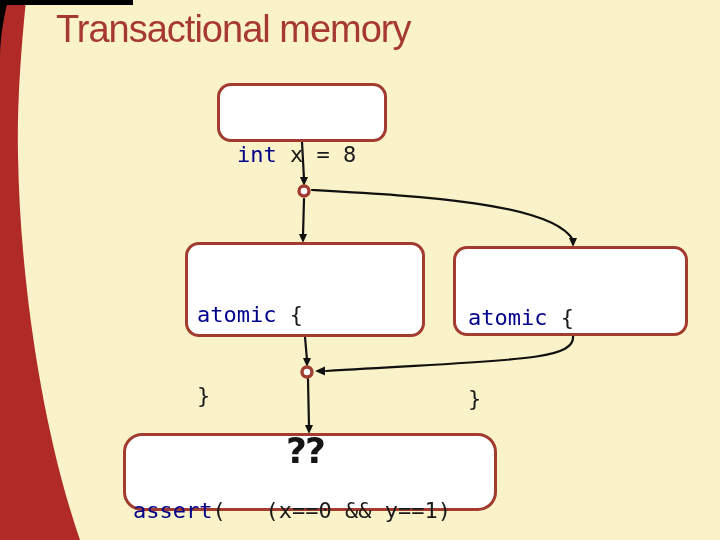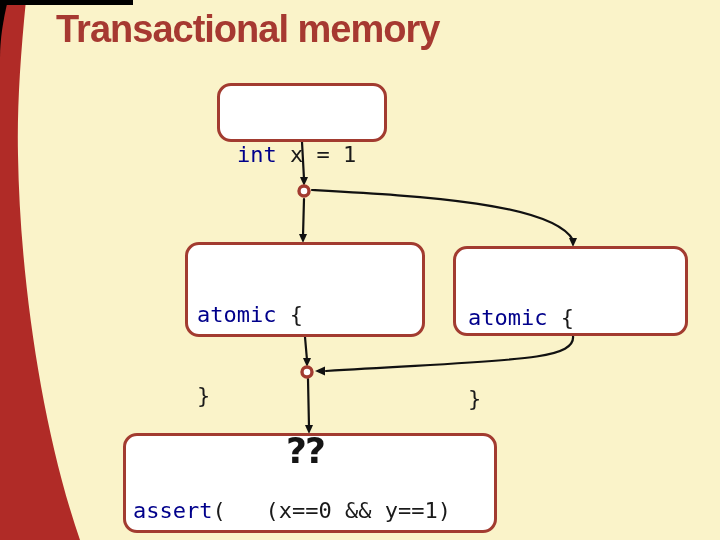--- a/index.html
+++ b/index.html
@@ -8,40 +8,40 @@
     width:720px;height:540px;
     overflow:hidden;
     background:var(--bg-yellow,#FAF3C9);
     font-family:"Liberation Sans",sans-serif;
   }
   #bg-svg,#edge-svg{position:absolute;left:0;top:0;width:720px;height:540px;}
   #edge-svg{pointer-events:none;}
   .slide-title{
     position:absolute;left:56px;top:8px;
     font-family:"Liberation Sans",sans-serif;
-    font-size:38px;font-weight:bold;letter-spacing:-1px;
+    font-size:38px;font-weight:normal;letter-spacing:-1px;
     color:var(--title-red,#A63931);
     white-space:nowrap;
   }
   .code-box{
     position:absolute;box-sizing:border-box;
     background:var(--box-white,#fff);
     border:3px solid var(--border-red,#A23B30);
     border-radius:14px;
     font-family:"DejaVu Sans Mono","Liberation Mono",monospace;
     font-size:22px;line-height:27px;
     color:var(--code-black,#1a1a1a);
     white-space:pre;
   }
   .code-line{height:27px;}
   .kw{color:var(--keyword-blue,#00008B);}
   #box-init{left:217px;top:83px;width:170px;height:59px;padding:1px 0 0 17px;}
   #box-atomic-left{left:185px;top:242px;width:240px;height:95px;padding:2px 0 0 9px;}
   #box-atomic-right{left:453px;top:246px;width:235px;height:90px;padding:1px 0 0 12px;}
-  #box-assert{left:123px;top:433px;width:374px;height:100px;padding:7px 0 0 7px;}
+  #box-assert{left:123px;top:433px;width:374px;height:78px;padding:7px 0 0 7px;border-radius:19px;}
   .overlay-qq{
     position:absolute;left:286px;top:430px;
     font-family:"DejaVu Sans",sans-serif;
     font-size:36px;font-weight:bold;color:#151515;
     letter-spacing:-2px;
   }
 </style>
 </head>
 <body>
 
@@ -72,21 +72,21 @@
       <path d="M 315,371 L 325,366.5 L 325,375.5 Z"></path>
       <path d="M 309,434 L 305,425 L 313,425 Z"></path>
     </g>
     <circle cx="304" cy="191" r="5" style="fill:#fff;stroke:var(--border-red,#A23B30);stroke-width:3.4"></circle>
     <circle cx="307" cy="372" r="5" style="fill:#fff;stroke:var(--border-red,#A23B30);stroke-width:3.4"></circle>
   </svg>
 
   <div class="slide-title">Transactional memory</div>
 
   <div id="box-init" class="code-box">
-    <div class="code-line"><span></span><span class="kw">int</span><span> x = 1</span></div>
+    <div class="code-line"><span></span><span class="kw">int</span><span> x = 8</span></div>
   </div>
 
   <div id="box-atomic-left" class="code-box">
     <div class="code-line"><span></span><span class="kw">atomic</span><span> {</span></div>
     <div class="code-line"><span></span><span class="kw"></span><span>}</span></div>
   </div>
 
   <div id="box-atomic-right" class="code-box">
     <div class="code-line"><span></span><span class="kw">atomic</span><span> {</span></div>
     <div class="code-line"><span></span><span class="kw"></span><span>}</span></div>

